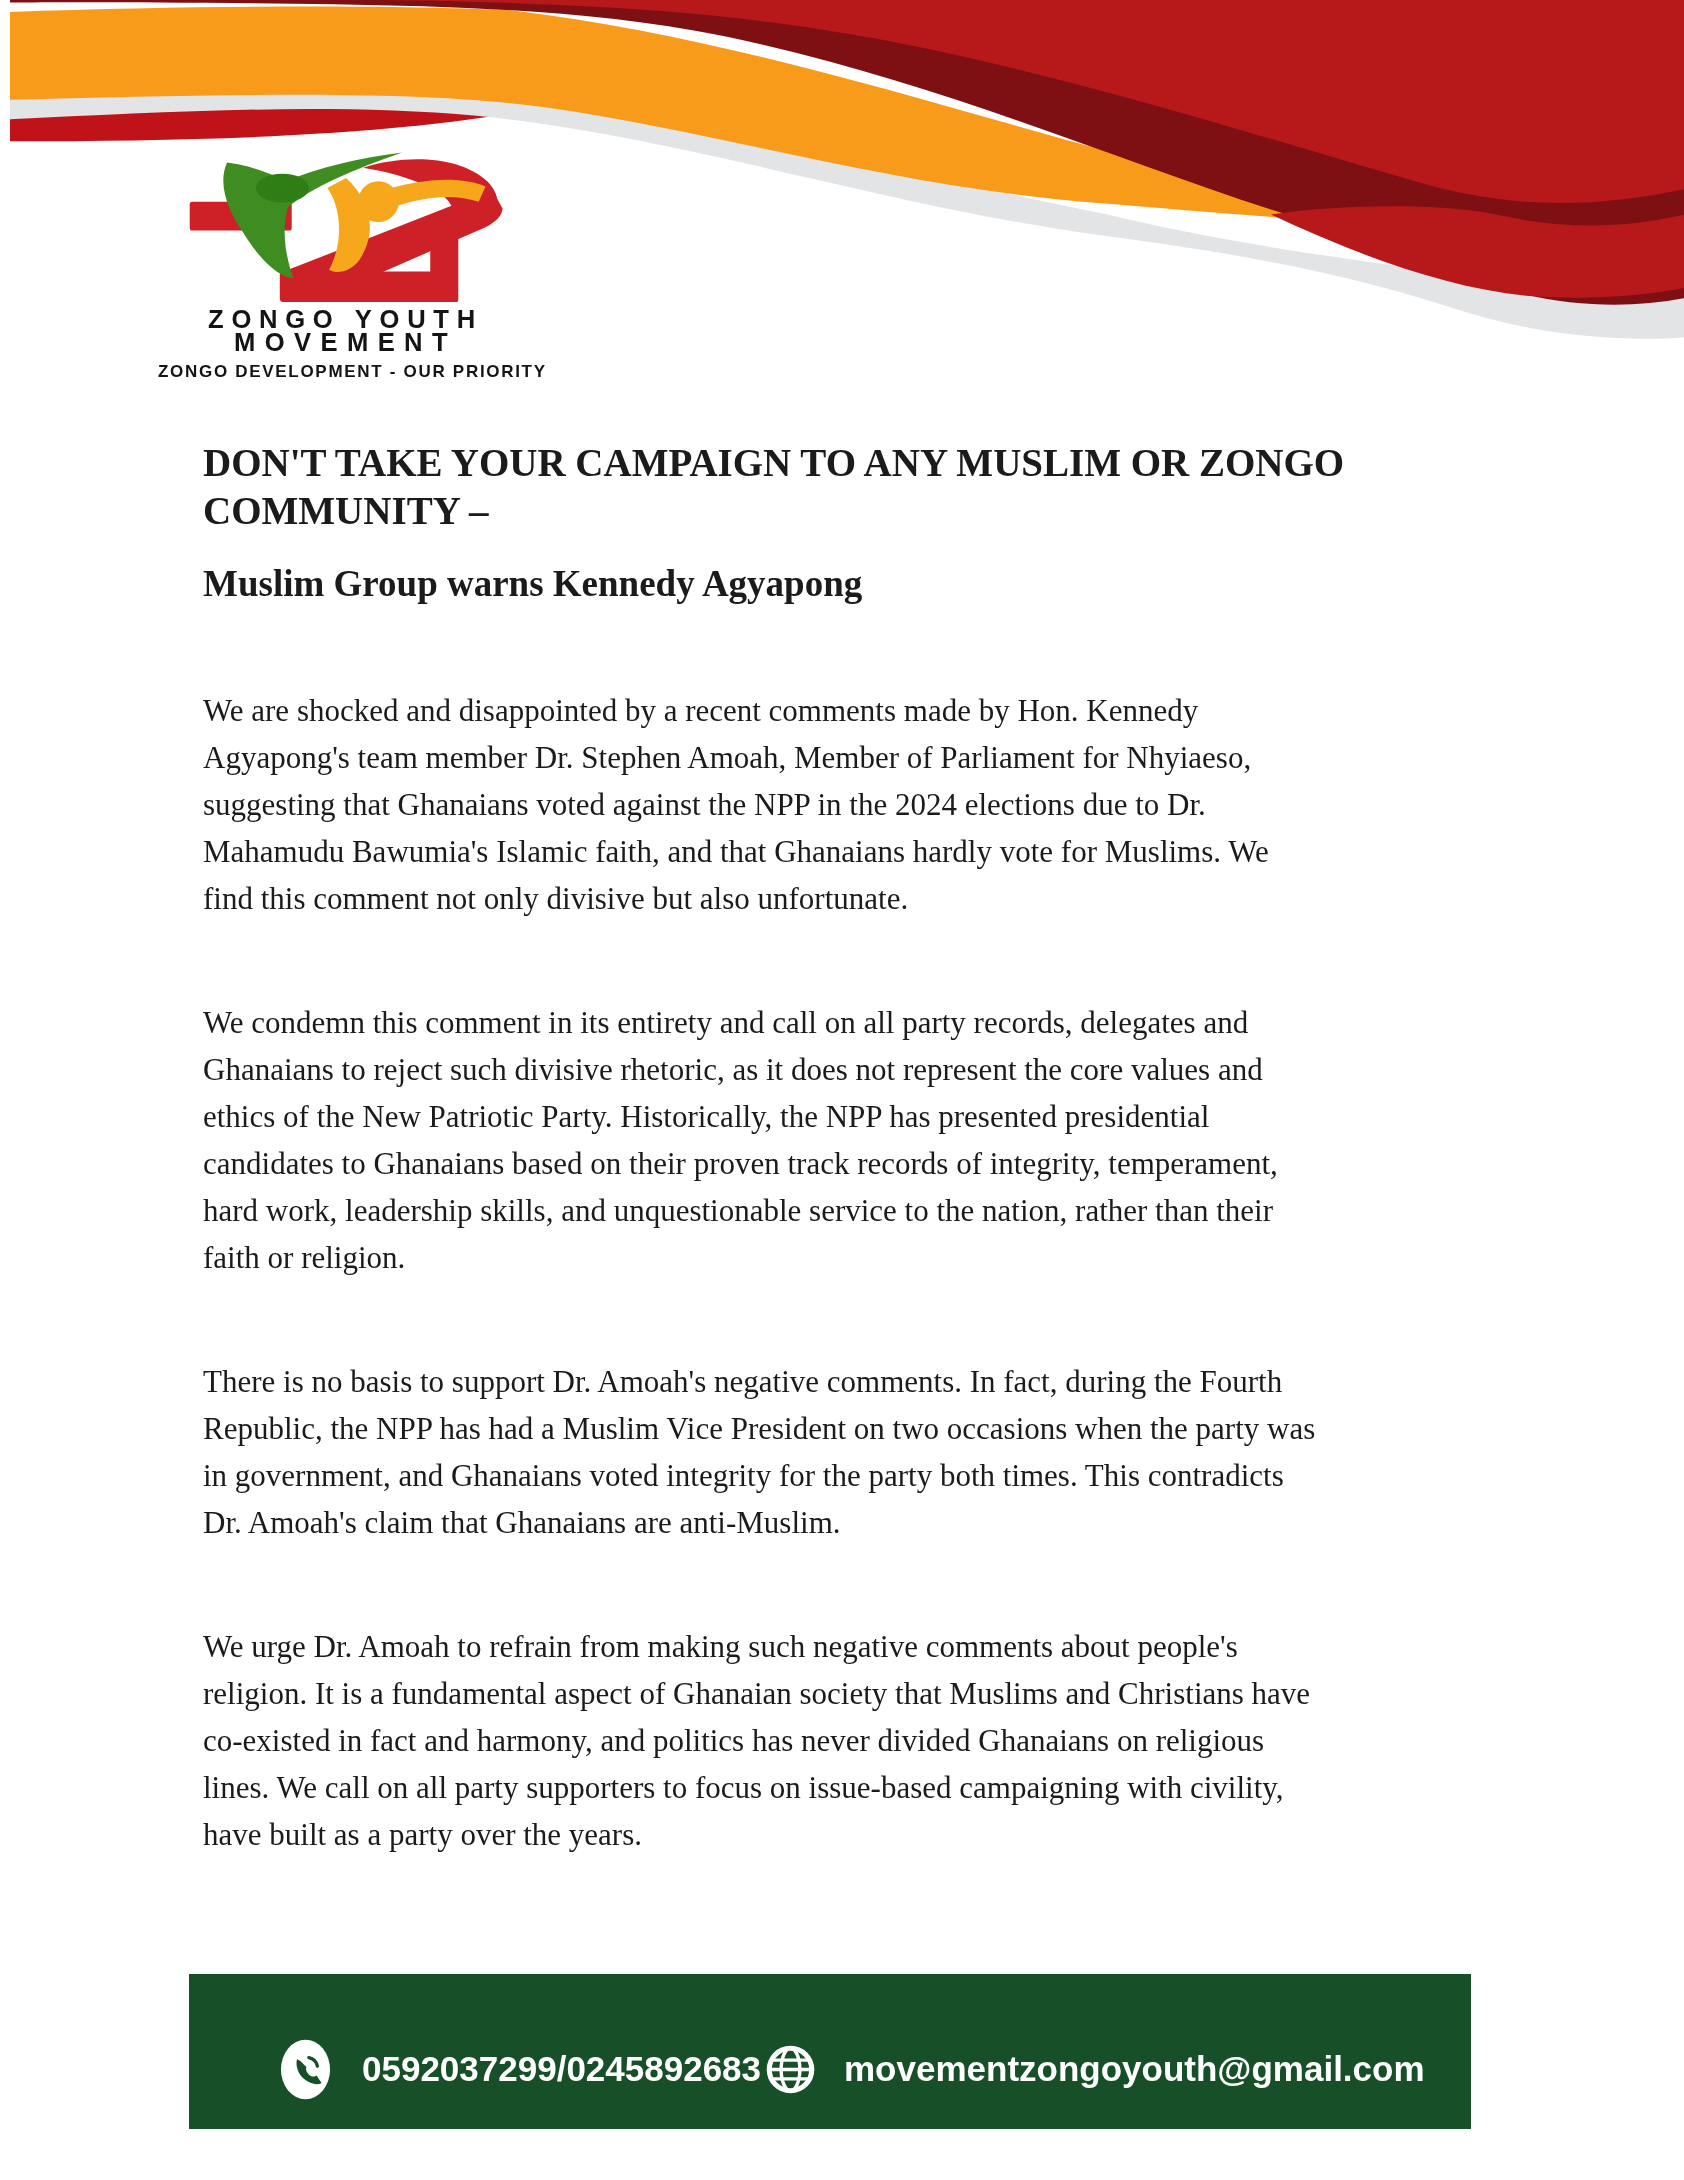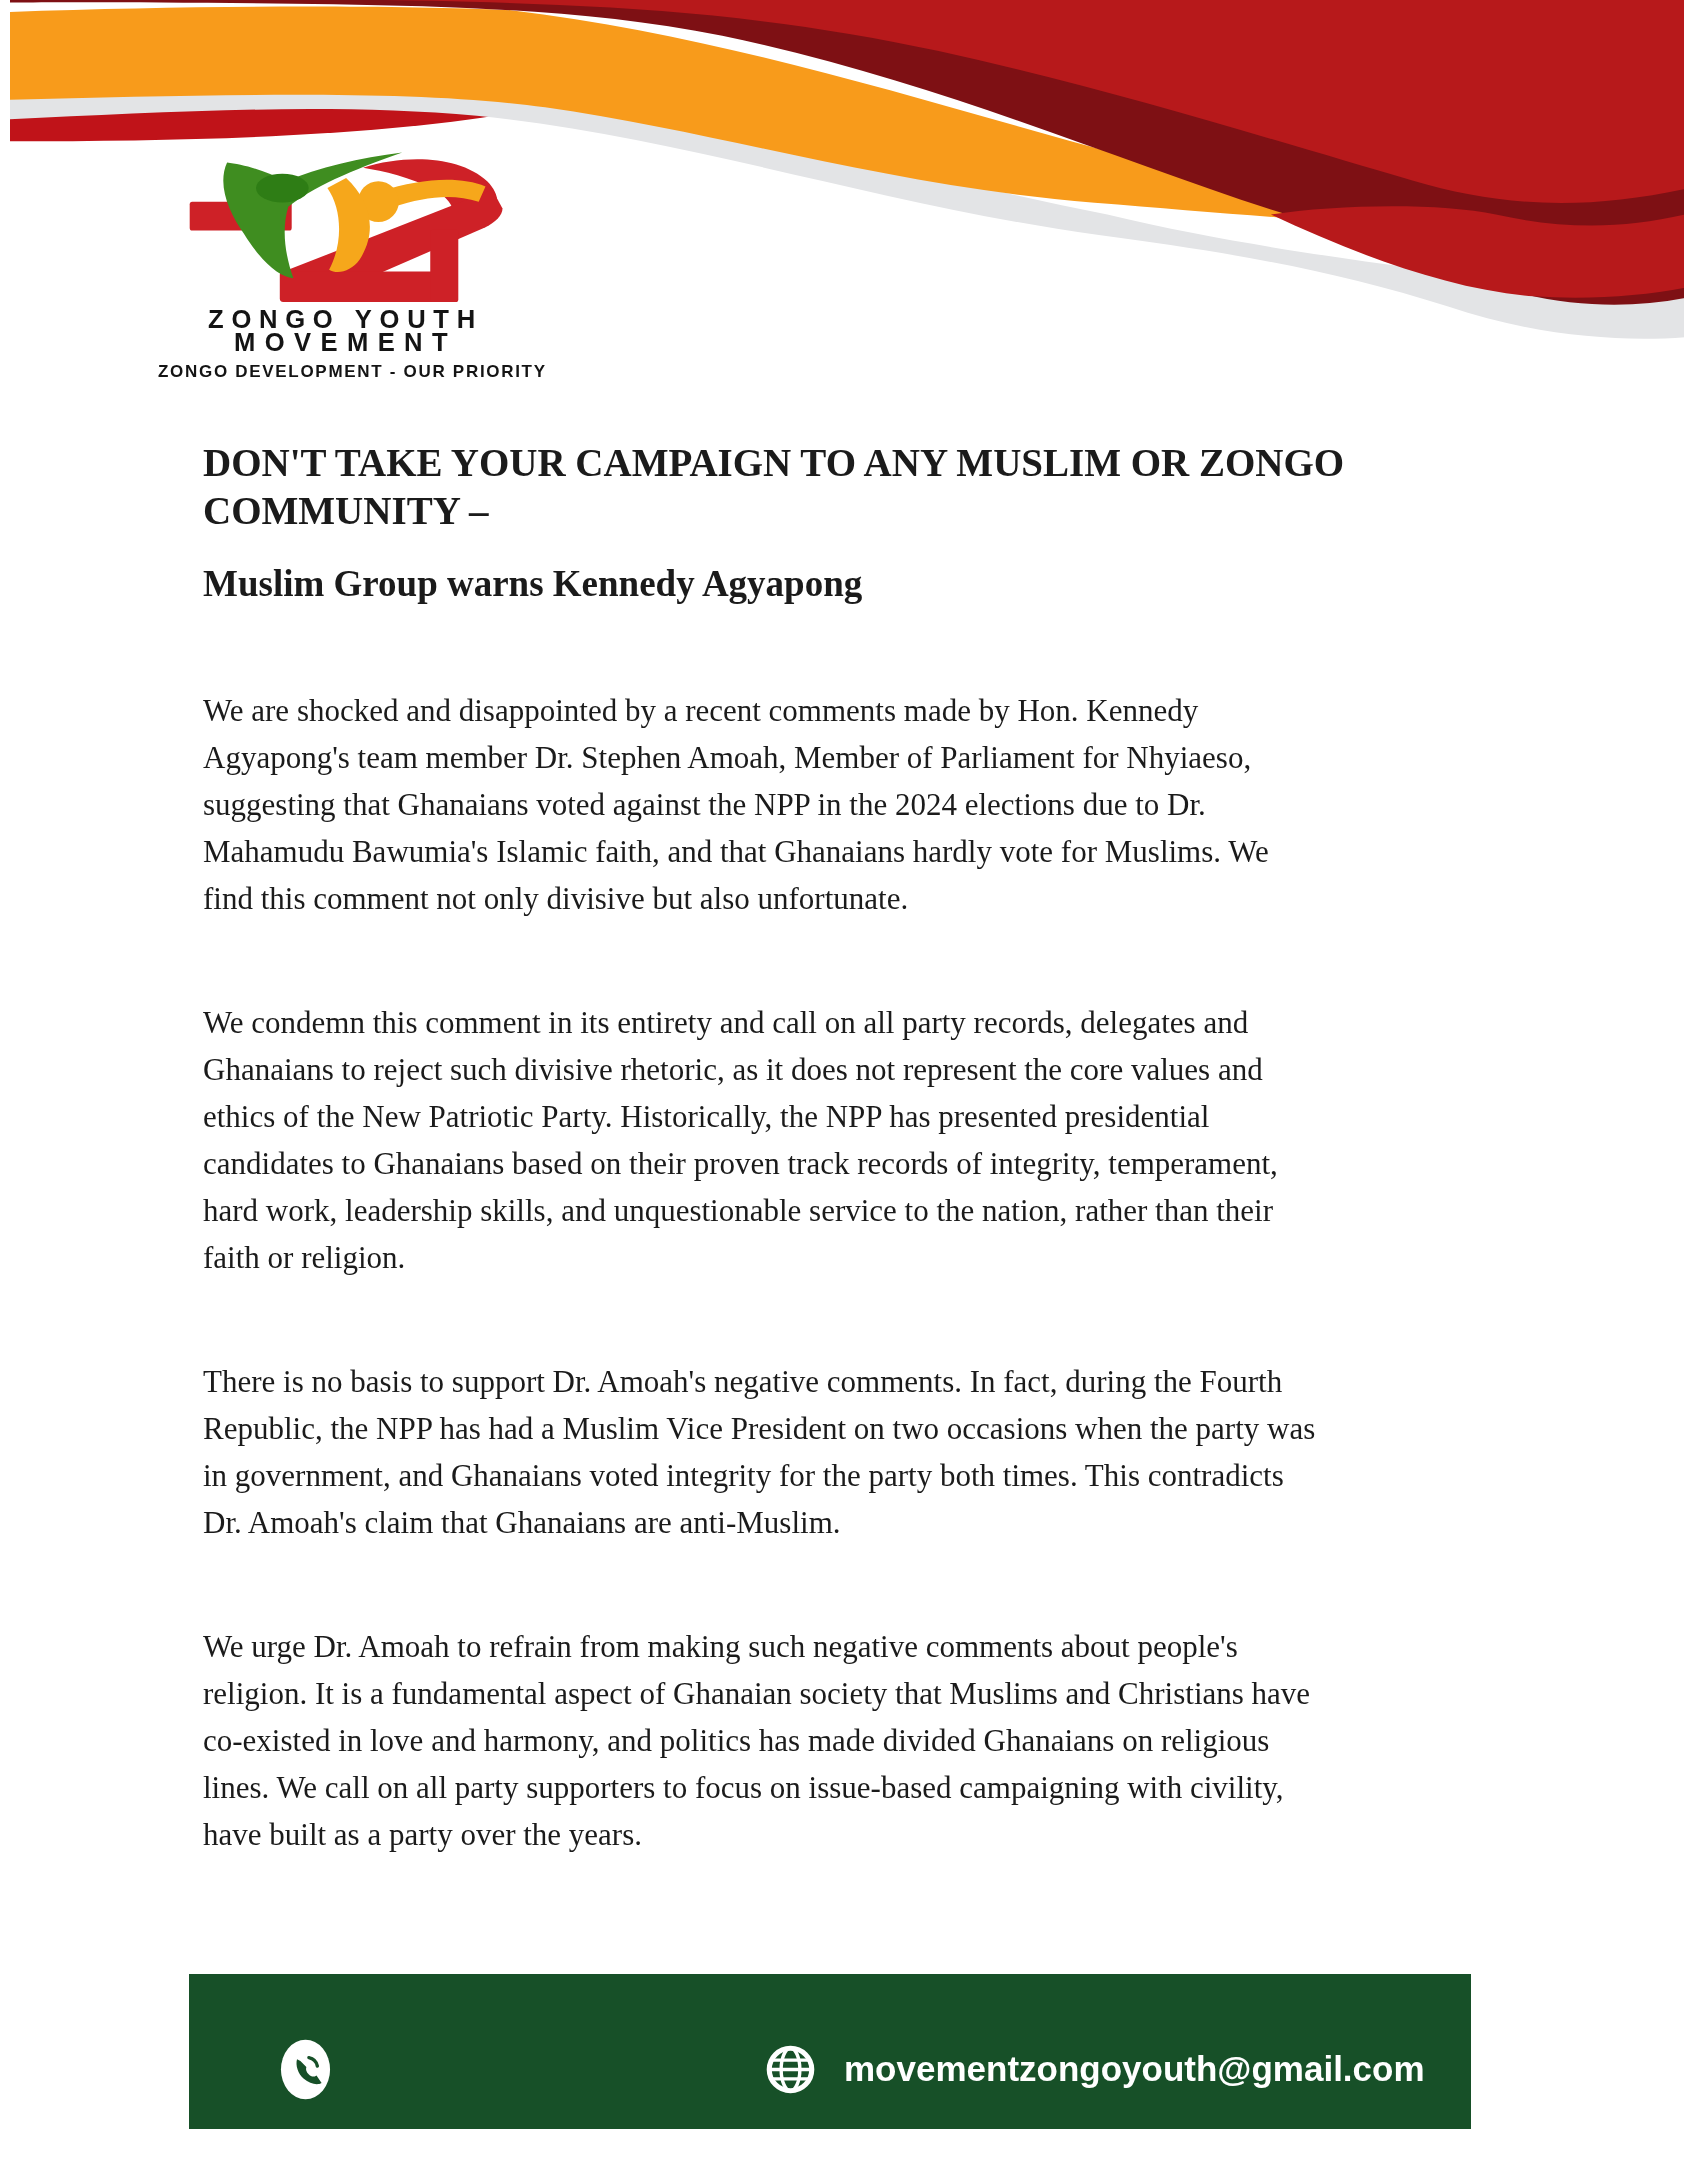--- a/index.html
+++ b/index.html
@@ -121,35 +121,36 @@
     </div>
     <div class="para">
       <div class="line">There is no basis to support Dr. Amoah's negative comments. In fact, during the Fourth</div>
       <div class="line">Republic, the NPP has had a Muslim Vice President on two occasions when the party was</div>
       <div class="line">in government, and Ghanaians voted integrity for the party both times. This contradicts</div>
       <div class="line">Dr. Amoah's claim that Ghanaians are anti-Muslim.</div>
     </div>
     <div class="para">
       <div class="line">We urge Dr. Amoah to refrain from making such negative comments about people's</div>
       <div class="line">religion. It is a fundamental aspect of Ghanaian society that Muslims and Christians have</div>
-      <div class="line">co-existed in love and harmony, and politics has made divided Ghanaians on religious</div>
+      <div class="line">co-existed in fact and harmony, and politics has never divided Ghanaians on religious</div>
       <div class="line">lines. We call on all party supporters to focus on issue-based campaigning with civility,</div>
       <div class="line">have built as a party over the years.</div>
     </div>
   </div>
 
 <div class="footer-bar">
   <div class="icon-box phone-box">
     <svg viewBox="0 0 64 72" width="55" height="61">
       <ellipse cx="32" cy="36" rx="29" ry="35" fill="#ffffff"></ellipse>
       <path fill="#175028" d="M22,24 C20,31 23,41 30,47 C37,53 46,55 51,52 L45,43
                C42,45 39,45 36,42 C33,39 32,36 33,33 L26,26 Z"></path>
       <path fill="none" stroke="#175028" stroke-width="4" stroke-linecap="round" d="M36,22 C41,23 45,27 46,32"></path>
     </svg>
   </div>
+  <div class="footer-item phone-num">0592037299/0245892683</div>
 
   <div class="icon-box globe-box">
     <svg viewBox="0 0 60 60" width="51" height="51" fill="none" stroke="#ffffff">
       <circle cx="30" cy="30" r="25" stroke-width="6"></circle>
       <ellipse cx="30" cy="30" rx="11" ry="25" stroke-width="4"></ellipse>
       <line x1="6" y1="30" x2="54" y2="30" stroke-width="4"></line>
       <line x1="9" y1="19" x2="51" y2="19" stroke-width="4"></line>
       <line x1="9" y1="41" x2="51" y2="41" stroke-width="4"></line>
     </svg>
   </div>

